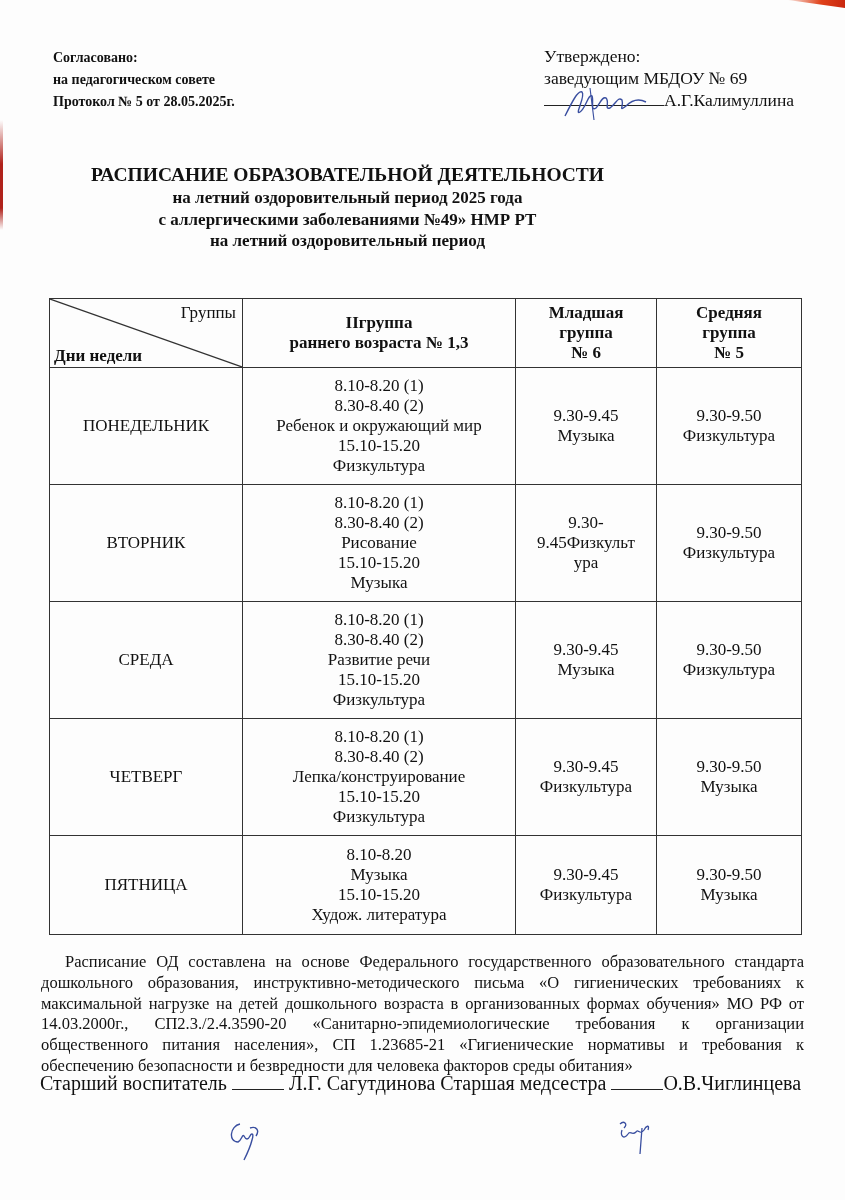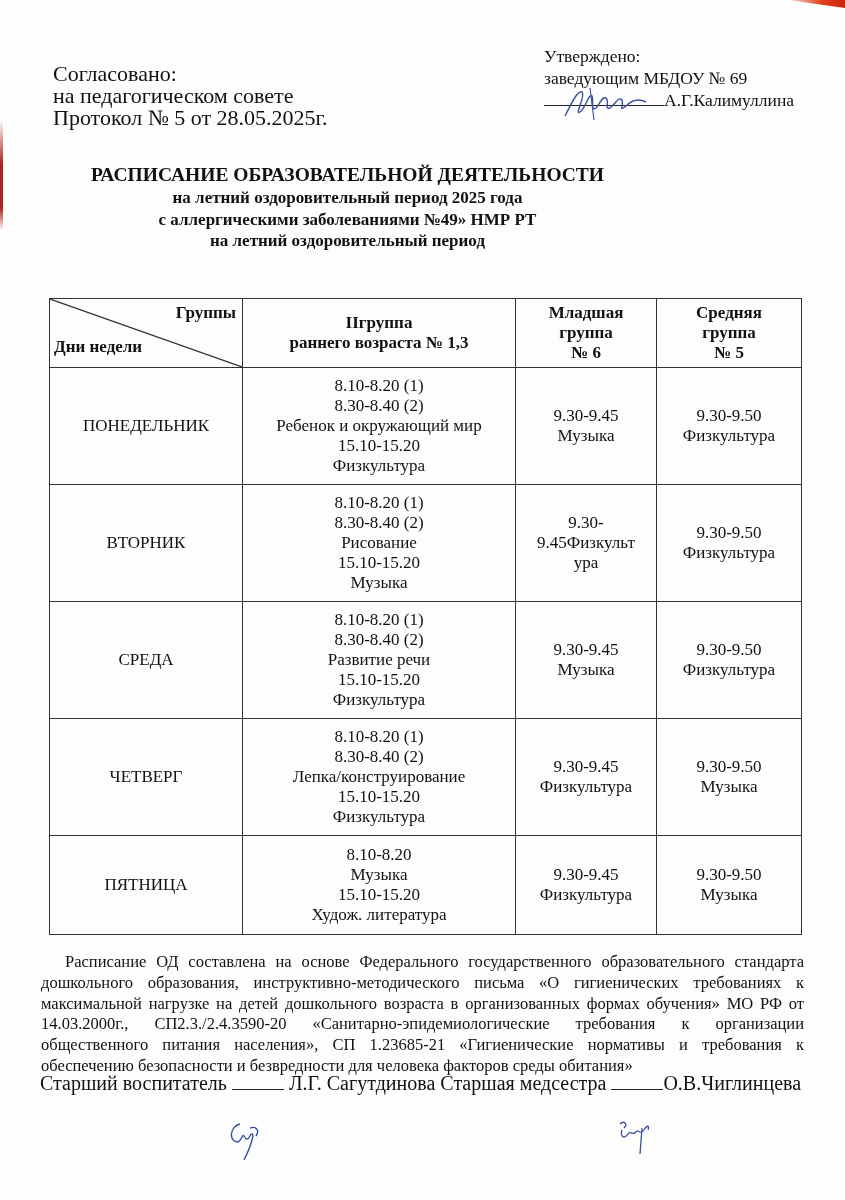--- a/index.html
+++ b/index.html
@@ -11,21 +11,21 @@
   }
   .edge-top {
     position: absolute; right: 0; top: 0; width: 60px; height: 8px;
     background: linear-gradient(100deg, transparent 0%, #e0421a 60%, #c8260e 100%);
     transform: skewY(8deg); transform-origin: right top;
   }
   .edge-left {
     position: absolute; left: 0; top: 120px; width: 3px; height: 110px;
     background: linear-gradient(180deg, transparent, #b0221b 40%, #b0221b 80%, transparent);
   }
-  .approve-left { position: absolute; left: 53px; top: 63px; font-size: 22px; line-height: 22px; }
+  .approve-left { position: absolute; left: 53px; top: 47px; font-size: 14px; line-height: 22px; font-weight: bold; }
   .approve-right { position: absolute; left: 544px; top: 45px; font-size: 17.5px; line-height: 22px; }
   .approve-right .sigline { display: inline-block; width: 120px; border-bottom: 1px solid #222; height: 16px; vertical-align: baseline; position: relative; }
   .sig { position: absolute; }
   .sig svg { display: block; }
   .title-block { position: absolute; left: 0; width: 695px; top: 163px; text-align: center; font-weight: bold; }
   .title-block .t1 { font-size: 19.5px; line-height: 24px; }
   .title-block .t2 { font-size: 17px; line-height: 21.5px; }
   table.sched {
     position: absolute; left: 49px; top: 298px; width: 752px;
     border-collapse: collapse; table-layout: fixed;
@@ -34,22 +34,22 @@
   table.sched td { border: 1.5px solid #333; text-align: center; vertical-align: middle; padding: 0 2px; }
   table.sched col.c0 { width: 193px; }
   table.sched col.c1 { width: 273px; }
   table.sched col.c2 { width: 141px; }
   table.sched col.c3 { width: 145px; }
   tr.head td { height: 68px; font-weight: bold; }
   tr.row td { height: 116px; }
   tr.row.last td { height: 98px; }
   td.diag { position: relative; padding: 0; }
   td.diag svg { position: absolute; left: 0; top: 0; width: 100%; height: 100%; }
-  td.diag .groups { position: absolute; right: 6px; top: 4px; font-weight: bold; }
-  td.diag .days { position: absolute; left: 4px; bottom: 10px; font-weight: bold; }
+  td.diag .groups { position: absolute; right: 6px; top: 4px; font-weight: normal; }
+  td.diag .days { position: absolute; left: 4px; bottom: 1px; font-weight: bold; }
   .day { font-weight: normal; }
   .b { font-weight: normal; }
   .line { display: block; }
   .note {
     position: absolute; left: 41px; width: 763px; top: 952px;
     font-size: 16.5px; line-height: 20.8px; text-align: justify; text-indent: 24px;
   }
   .footer-sign { position: absolute; left: 40px; top: 1072px; font-size: 20px; white-space: nowrap; }
   .footer-sign .sigline { display: inline-block; width: 52px; border-bottom: 1px solid #222; height: 14px; position: relative; }
   .footer-sign .sigline2 { display: inline-block; width: 52px; border-bottom: 1px solid #222; height: 14px; position: relative; }

